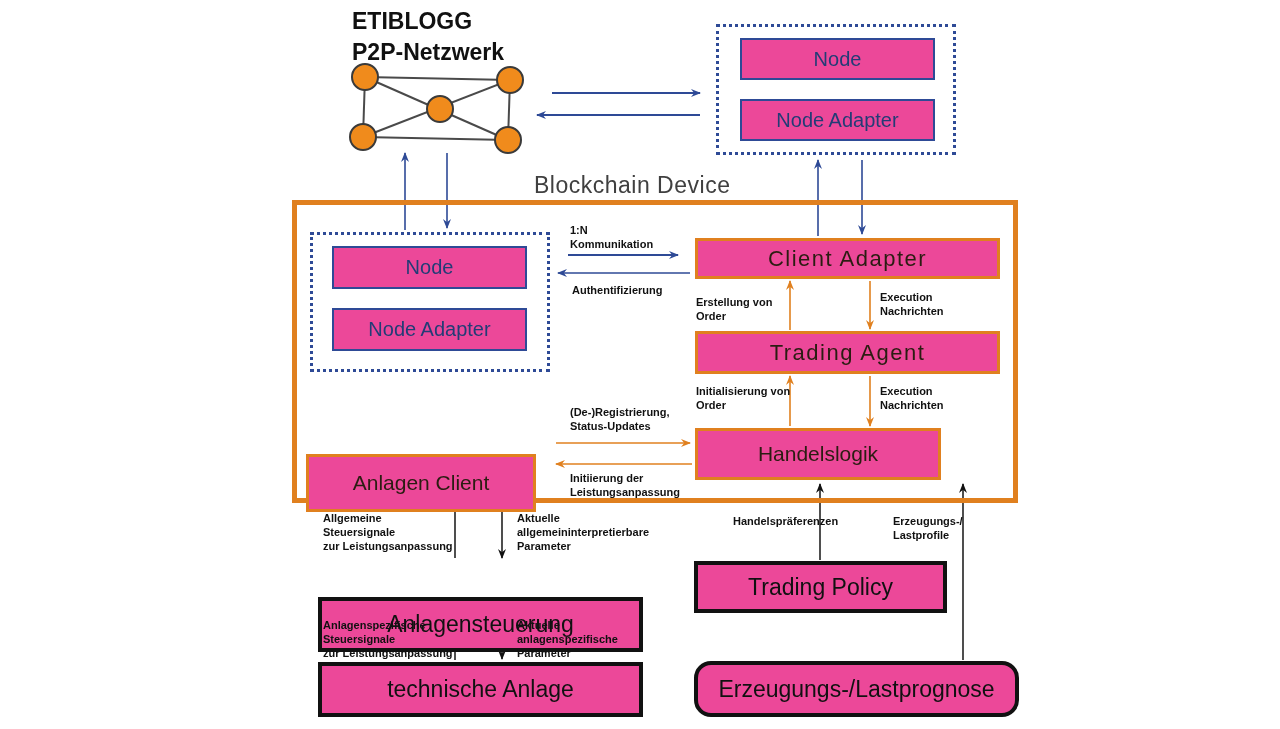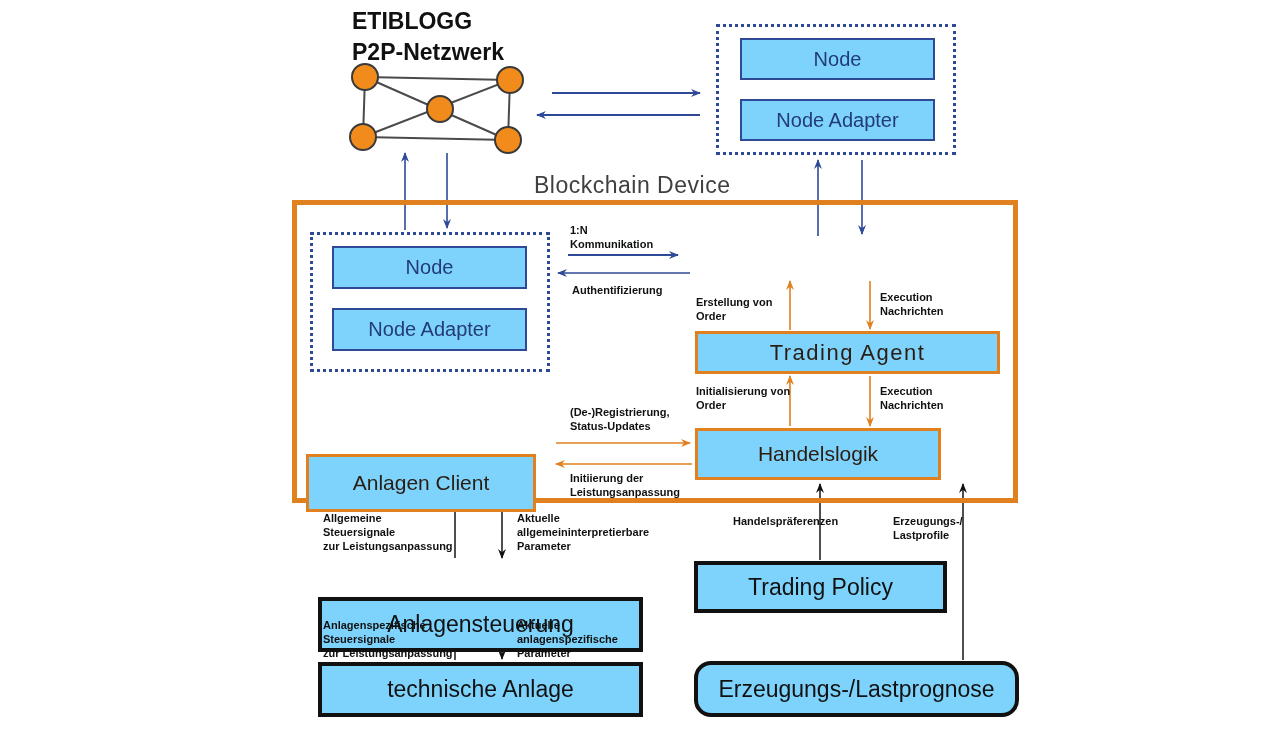--- a/index.html
+++ b/index.html
@@ -13,21 +13,21 @@
     overflow: hidden;
   }
   #wires {
     position: absolute;
     left: 0; top: 0;
     width: 1280px; height: 729px;
     pointer-events: none;
   }
   .box {
     position: absolute;
-    background: #7dd3fc;
+    background: #ec4899;
     display: flex;
     align-items: center;
     justify-content: center;
     text-align: center;
   }
   .blue-box {
     border: 2.5px solid #2e4a96;
     color: #233c76;
     font-size: 20px;
   }
@@ -173,20 +173,21 @@
   <div class="device-frame" style="left:292px; top:200px; width:726px; height:303px;"></div>
 
   <div class="dotted-box" style="left:716px; top:24px; width:240px; height:131px;"></div>
   <div class="box blue-box" style="left:740px; top:38px; width:195px; height:42px;">Node</div>
   <div class="box blue-box" style="left:740px; top:99px; width:195px; height:42px;">Node Adapter</div>
 
   <div class="dotted-box" style="left:310px; top:232px; width:240px; height:140px;"></div>
   <div class="box blue-box" style="left:332px; top:246px; width:195px; height:43px;">Node</div>
   <div class="box blue-box" style="left:332px; top:308px; width:195px; height:43px;">Node Adapter</div>
 
+  <div class="box orange-box wide-ls" style="left:695px; top:238px; width:305px; height:41px;">Client Adapter</div>
   <div class="box orange-box wide-ls" style="left:695px; top:331px; width:305px; height:43px;">Trading Agent</div>
   <div class="box orange-box" style="left:695px; top:428px; width:246px; height:52px;">Handelslogik</div>
   <div class="box orange-box" style="left:306px; top:426px; width:230px; height:58px;margin-top:28px;">Anlagen Client</div>
 
   <div class="box black-box" style="left:318px; top:560px; width:325px; height:55px;margin-top:37px;">Anlagensteuerung</div>
   <div class="box black-box" style="left:694px; top:561px; width:253px; height:52px;">Trading Policy</div>
   <div class="box black-box" style="left:318px; top:662px; width:325px; height:55px;">technische Anlage</div>
   <div class="box black-box" style="left:694px; top:661px; width:325px; height:56px;border-radius:17px;">Erzeugungs-/Lastprognose</div>
 
   <div class="lbl" style="left:570px; top:224px;">1:N

